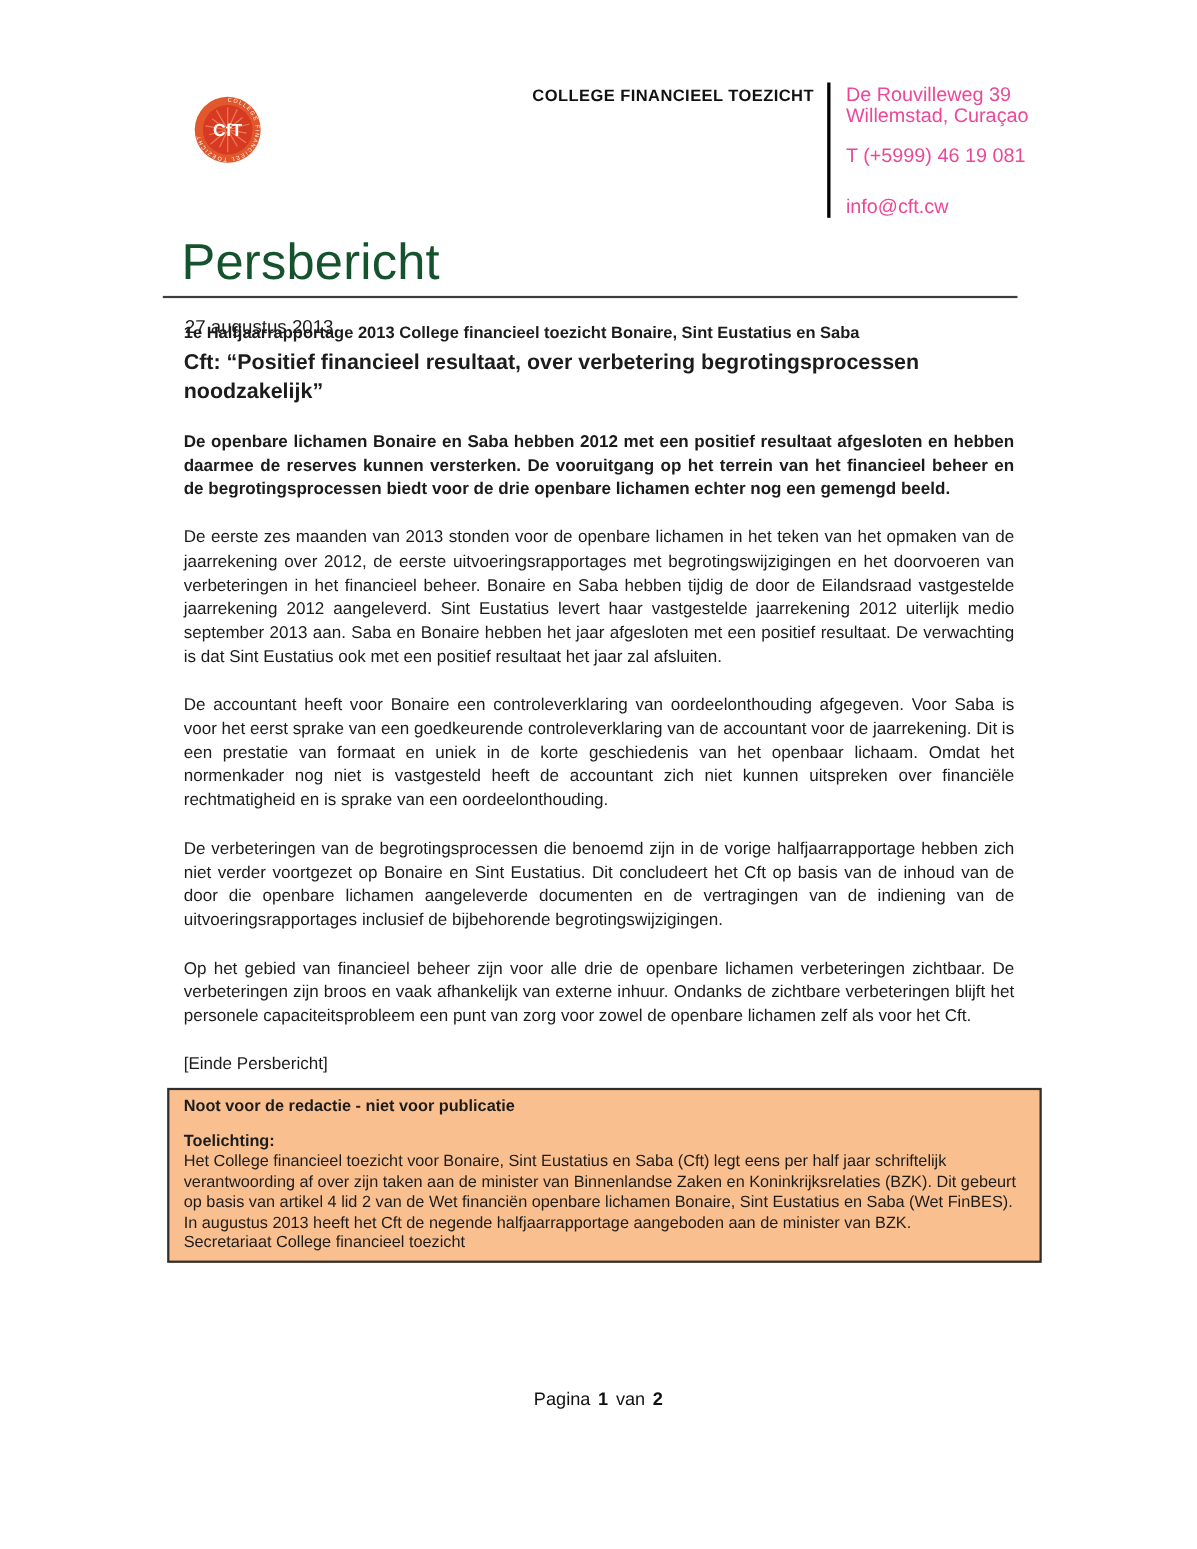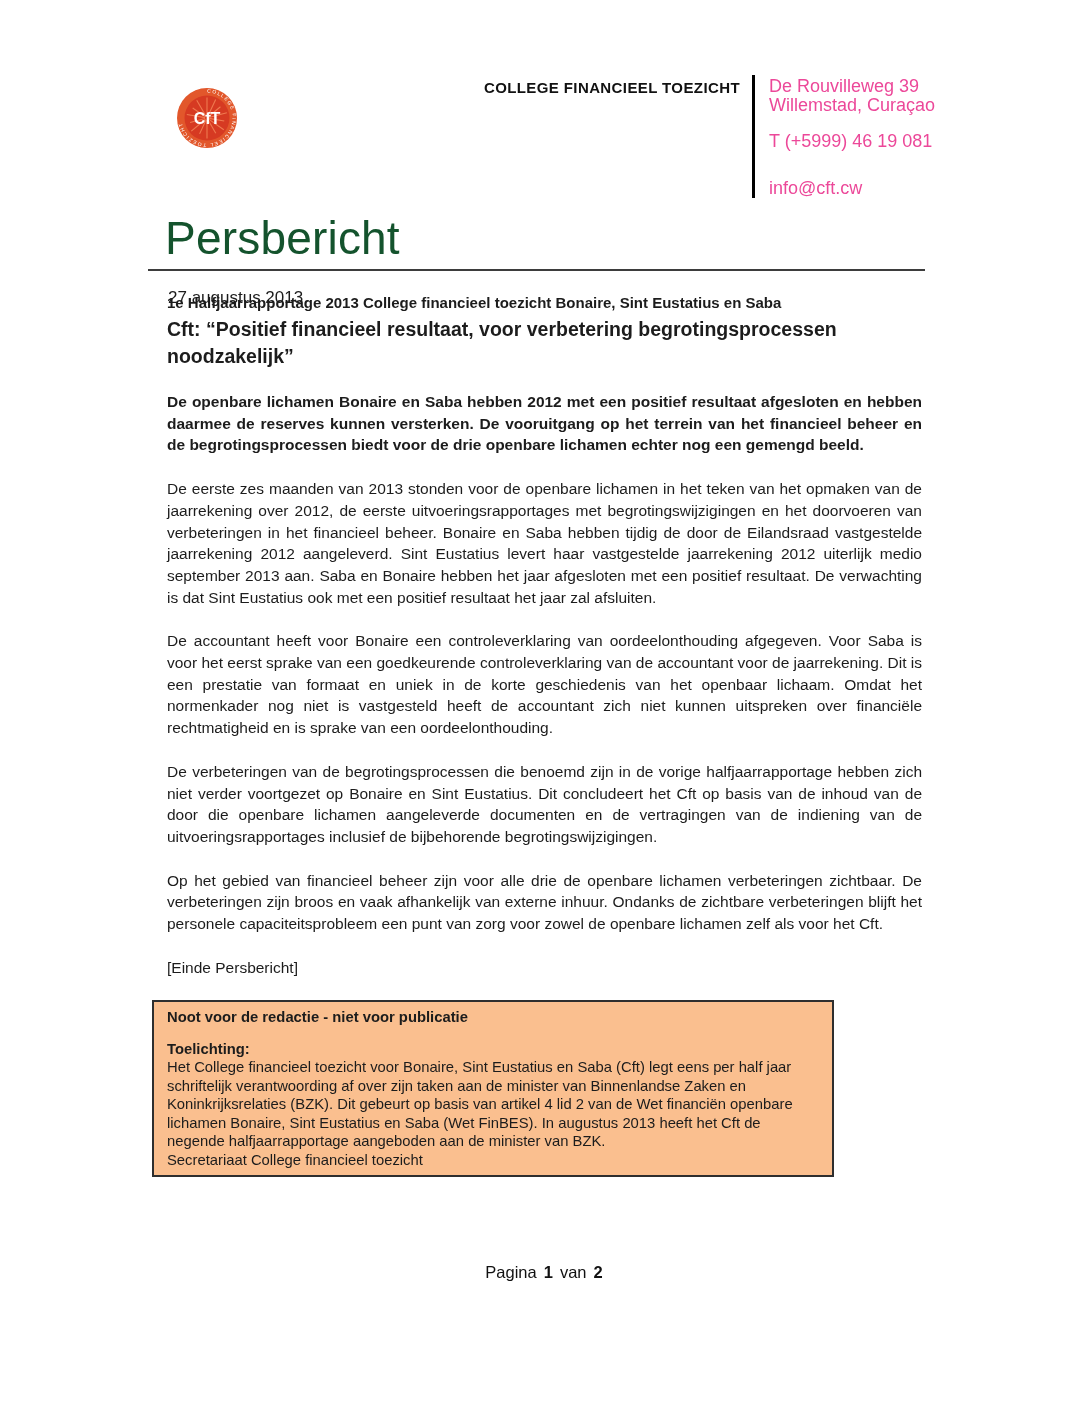--- a/index.html
+++ b/index.html
@@ -31,21 +31,21 @@
   .main { position:absolute; left:167px; top:293px; width:755px; font-size:15.5px; line-height:21.7px; }
   .kicker   { font-weight:bold; font-size:15px; line-height:20px; }
   .headline { font-weight:bold; font-size:19.5px; line-height:27px; margin-top:3px; }
   .lead     { font-weight:bold; text-align:justify; margin-top:21px; }
   .para     { text-align:justify; margin-top:22px; }
   .end-note { margin-top:22px; }
 
   
   .editor-box {
     box-sizing:border-box;
-    margin:22px 0 0 -15px; width:682px;
+    margin:11px 0 0 -15px; width:795px;
     border:2px solid #2e2e2e; background:#FABF8F;
     padding:6px 14px 6px 13px;
     font-size:14.8px; line-height:18.5px;
   }
   .box-title    { font-weight:bold; margin-bottom:13px; }
   .box-subtitle { font-weight:bold; }
   .box-contact  { margin-top:13px; }
   .underline    { text-decoration:underline; }
 
   
@@ -98,21 +98,21 @@
     <div class="phone">T (+5999) 46 19 081</div>
     <div class="email">info@cft.cw</div>
   </div>
 
   <div class="doc-title">Persbericht</div>
   <div class="doc-date">27 augustus 2013</div>
   <div class="title-rule"></div>
 
   <div class="main">
     <div class="kicker">1e Halfjaarrapportage 2013 College financieel toezicht Bonaire, Sint Eustatius en Saba</div>
-    <div class="headline">Cft: “Positief financieel resultaat, voor verbetering begrotingsprocessen noodzakelijk”</div>
+    <div class="headline">Cft: “Positief financieel resultaat, over verbetering begrotingsprocessen noodzakelijk”</div>
 
     <p class="lead">De openbare lichamen Bonaire en Saba hebben 2012 met een positief resultaat afgesloten en hebben daarmee de reserves kunnen versterken. De vooruitgang op het terrein van het financieel beheer en de begrotingsprocessen biedt voor de drie openbare lichamen echter nog een gemengd beeld.</p>
     <p class="para">De eerste zes maanden van 2013 stonden voor de openbare lichamen in het teken van het opmaken van de jaarrekening over 2012, de eerste uitvoeringsrapportages met begrotingswijzigingen en het doorvoeren van verbeteringen in het financieel beheer. Bonaire en Saba hebben tijdig de door de Eilandsraad vastgestelde jaarrekening 2012 aangeleverd. Sint Eustatius levert haar vastgestelde jaarrekening 2012 uiterlijk medio september 2013 aan. Saba en Bonaire hebben het jaar afgesloten met een positief resultaat. De verwachting is dat Sint Eustatius ook met een positief resultaat het jaar zal afsluiten.</p>
     <p class="para">De accountant heeft voor Bonaire een controleverklaring van oordeelonthouding afgegeven. Voor Saba is voor het eerst sprake van een goedkeurende controleverklaring van de accountant voor de jaarrekening. Dit is een prestatie van formaat en uniek in de korte geschiedenis van het openbaar lichaam. Omdat het normenkader nog niet is vastgesteld heeft de accountant zich niet kunnen uitspreken over financiële rechtmatigheid en is sprake van een oordeelonthouding.</p>
     <p class="para">De verbeteringen van de begrotingsprocessen die benoemd zijn in de vorige halfjaarrapportage hebben zich niet verder voortgezet op Bonaire en Sint Eustatius. Dit concludeert het Cft op basis van de inhoud van de door die openbare lichamen aangeleverde documenten en de vertragingen van de indiening van de uitvoeringsrapportages inclusief de bijbehorende begrotingswijzigingen.</p>
     <p class="para">Op het gebied van financieel beheer zijn voor alle drie de openbare lichamen verbeteringen zichtbaar. De verbeteringen zijn broos en vaak afhankelijk van externe inhuur. Ondanks de zichtbare verbeteringen blijft het personele capaciteitsprobleem een punt van zorg voor zowel de openbare lichamen zelf als voor het Cft.</p>
 
     <div class="end-note">[Einde Persbericht]</div>
 
     <div class="editor-box" style="background: rgb(250, 191, 143); border-color: rgb(46, 46, 46);">

